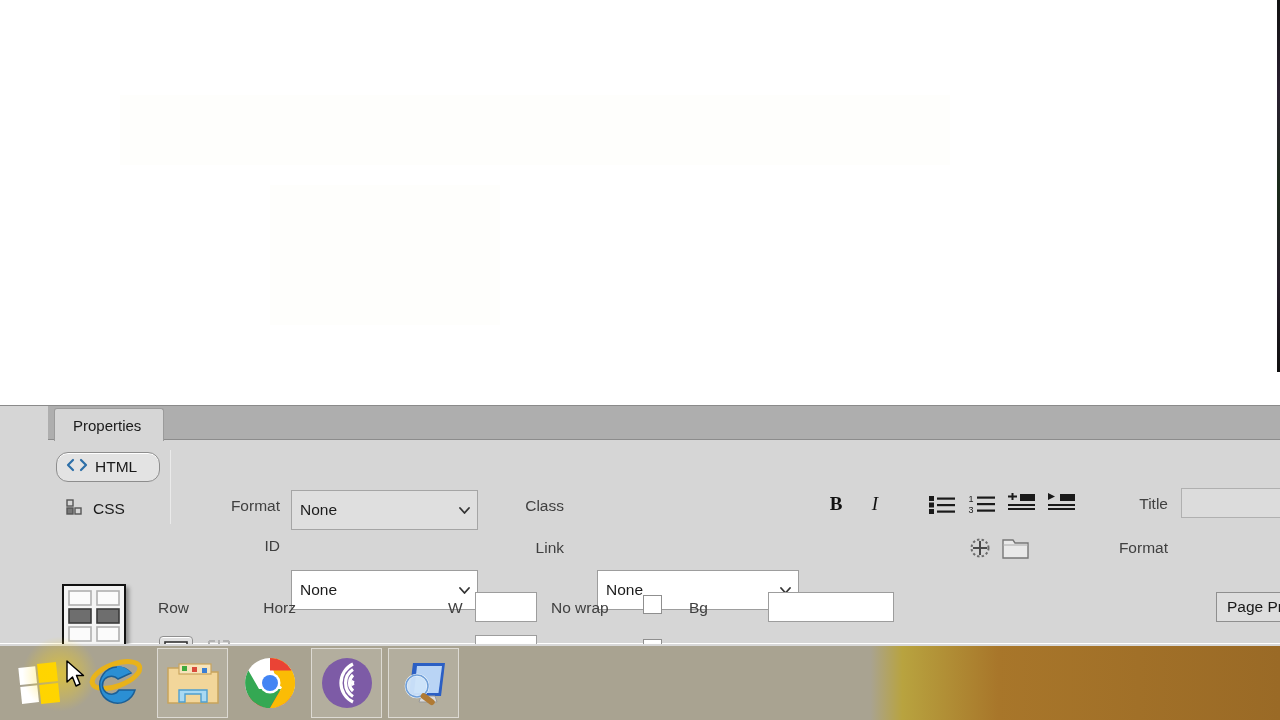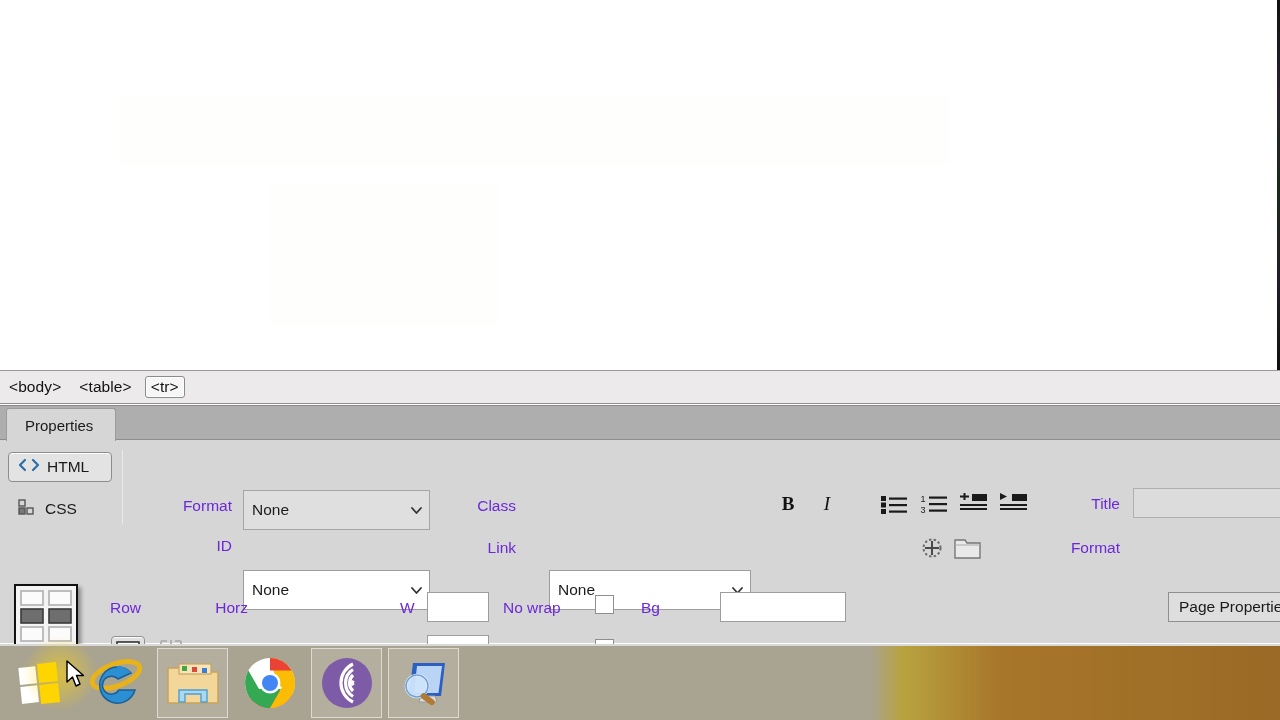--- a/index.html
+++ b/index.html
@@ -53,20 +53,21 @@
     background: #f6f6f6;
     box-shadow: inset 0 0 0 1px #ffffff;
   }
 
   
   .props-panel {
     position: absolute; left: 0; top: 405px;
     width: 1280px; height: 238px;
     background: #d6d6d6;
     border-top: 1px solid #8a8a8a;
+    padding-left: 48px;
   }
   .tab-strip {
     position: relative;
     height: 34px;
     background: #aeaeae;
     border-bottom: 1px solid #8c8c8c;
   }
   .tab {
     position: absolute; left: 6px; top: 2px;
     height: 33px;
@@ -77,32 +78,32 @@
     border: 1px solid #9b9b9b;
     border-bottom: none;
     border-radius: 3px 3px 0 0;
   }
 
   .props-body { position: relative; height: 203px; }
 
   
   .abs { position: absolute; }
   .lbl {
-    font-size: 15.5px; color: #6d28d9;
+    font-size: 15.5px; color: #404040;
     white-space: nowrap;
   }
   .lbl.right { text-align: right; }
 
   
   .mode-col { position: absolute; left: 8px; top: 12px; width: 104px; }
   .mode-btn {
     display: flex; align-items: center; gap: 7px;
     height: 30px; padding: 0 9px;
     font-size: 15.5px; color: #1a1a1a;
-    border-radius: 4px;
+    border-radius: 12px;
   }
   .mode-btn.active {
     background: #e3e3e3;
     border: 1px solid #8d8d8d;
     box-shadow: inset 0 1px 0 #fff;
   }
   .mode-btn.plain { border: 1px solid transparent; margin-top: 12px; text-align: right; }
   .divider-v {
     position: absolute; left: 122px; top: 10px;
     width: 1px; height: 74px; background: #b4b4b4;
@@ -203,25 +204,20 @@
 <body>
 
 <div id="root">
 
   <div class="doc-canvas">
     <div class="ghost" style="left:120px; top:95px; width:830px; height:70px;"></div>
     <div class="ghost" style="left:270px; top:185px; width:230px; height:140px;"></div>
   </div>
   <div class="edge-artifact"></div>
 
-  <div class="tag-bar">
-    <span class="tag-chip">&lt;body&gt;</span>
-    <span class="tag-chip">&lt;table&gt;</span>
-    <span class="tag-chip selected">&lt;tr&gt;</span>
-  </div>
 
   <div class="props-panel">
 
     <div class="tab-strip">
       <div class="tab">
         <span>Properties</span>
       </div>
     </div>
 
     <div class="props-body">

